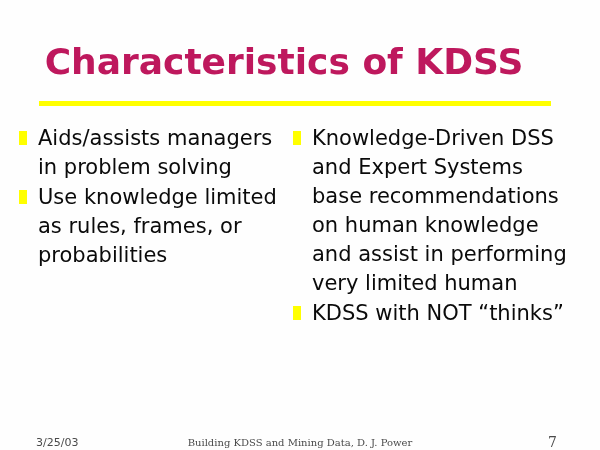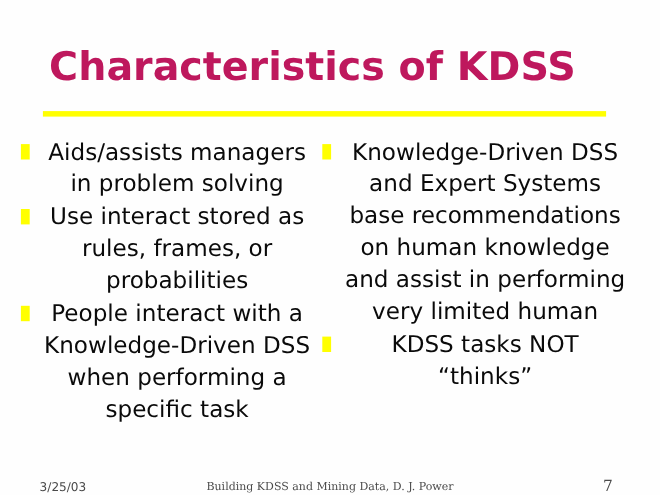--- a/index.html
+++ b/index.html
@@ -50,21 +50,20 @@
   .body-columns {
     position: absolute;
     left: 0;
     top: 124px;
     width: 600px;
     height: 270px;
   }
   .column {
     position: absolute;
     top: 0;
-    text-align: center;
   }
   .column-left {
     left: 16px;
     width: 268px;
   }
   .column-right {
     left: 290px;
     width: 280px;
   }
 
@@ -139,40 +138,36 @@
 
     <div class="column column-left">
 
       <div class="bullet-item">
         <span class="bullet-marker"></span>
         <span class="bullet-text">Aids/assists managers in problem solving</span>
       </div>
 
       <div class="bullet-item">
         <span class="bullet-marker"></span>
-        <span class="bullet-text">Use interact stored as rules, frames, or probabilities</span>
+        <span class="bullet-text">Use knowledge limited as rules, frames, or probabilities</span>
       </div>
 
-      <div class="bullet-item">
-        <span class="bullet-marker"></span>
-        <span class="bullet-text">People interact with a Knowledge-Driven DSS when performing a specific task</span>
-      </div>
 
     </div>
 
     <div class="column column-right">
 
       <div class="bullet-item">
         <span class="bullet-marker"></span>
         <span class="bullet-text">Knowledge-Driven DSS and Expert Systems base recommendations on human knowledge and assist in performing very limited human</span>
       </div>
 
       <div class="bullet-item">
         <span class="bullet-marker"></span>
-        <span class="bullet-text">KDSS tasks NOT “thinks”</span>
+        <span class="bullet-text">KDSS with NOT “thinks”</span>
       </div>
 
     </div>
 
   </div>
 
   <div class="footer">
     <div class="footer-date">3/25/03</div>
     <div class="footer-center">Building KDSS and Mining Data, D. J. Power</div>
     <div class="footer-page">7</div>

